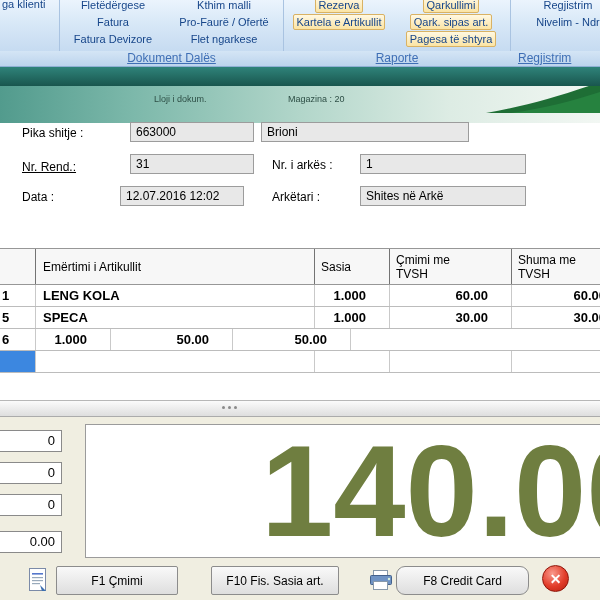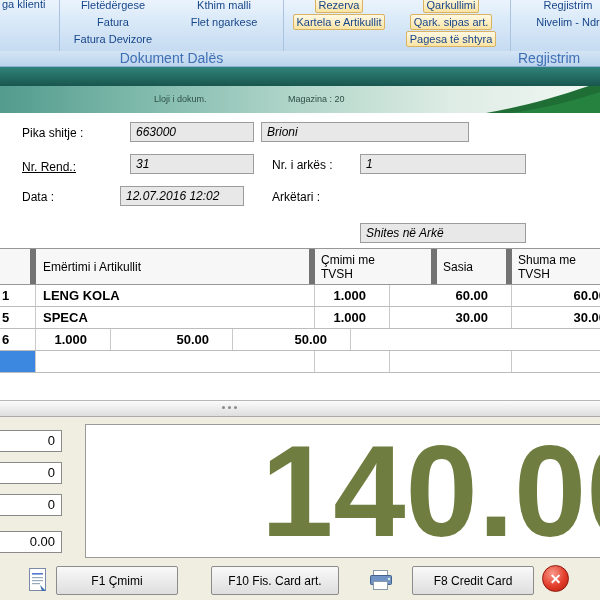--- a/index.html
+++ b/index.html
@@ -9,39 +9,39 @@
   
   .ribbon{position:absolute;left:0;top:0;width:100%;height:51px;
     background:linear-gradient(180deg,#ebf4fd 0%,#d8e8f7 45%,#c6dbf1 100%);}
   .rcol{position:absolute;top:-3px;display:flex;flex-direction:column;gap:1px;align-items:center;}
   .ritem{font-size:11px;color:#17468a;line-height:14px;height:16px;padding:1px 4px;white-space:nowrap;cursor:default;}
   .ritem.hl{background:linear-gradient(180deg,#fff8e2,#fbe4a4);border:1px solid #d9b264;border-radius:2px;padding:0 3px;}
   .partial-item{position:absolute;left:2px;top:-3px;font-size:11px;color:#17468a;line-height:14px;white-space:nowrap;}
   .vsep{position:absolute;top:0;width:1px;height:67px;background:#a9c3e1;}
   .captions{position:absolute;left:0;top:51px;width:100%;height:16px;
     background:linear-gradient(180deg,#d4e5f5,#bcd4ed);border-bottom:1px solid #8fb0d4;}
-  .cap{position:absolute;top:0;font-size:14px;color:#3f6fb5;line-height:15px;text-align:center;white-space:nowrap;}
+  .cap{position:absolute;top:0;font-size:12px;color:#3f6fb5;line-height:15px;text-align:center;white-space:nowrap;text-decoration:underline;}
 
   
   .band1{position:absolute;left:0;top:67px;width:100%;height:19px;
     background:linear-gradient(180deg,#2f837a,#19564e);}
-  .band2{position:absolute;left:0;top:86px;width:100%;height:27px;overflow:hidden;
+  .band2{position:absolute;left:0;top:86px;width:100%;height:37px;overflow:hidden;
     background:linear-gradient(90deg,#529b8d 0%,#7cb8aa 22%,#b2d6ca 50%,#ddece4 75%,#f2f7f3 100%);}
   .band2-label{position:absolute;top:8px;font-size:9px;color:#2e4f46;white-space:nowrap;}
   .logo{position:absolute;right:-6px;top:0;}
 
   
   .flabel{position:absolute;font-size:12px;color:#000;white-space:nowrap;}
   .fbox{position:absolute;height:20px;background:#e8e8e8;border:1px solid #9c9c9c;
-    font-size:12px;line-height:18px;padding:0 5px;color:#000;white-space:nowrap;overflow:hidden;font-style:italic;}
+    font-size:12px;line-height:18px;padding:0 5px;color:#000;white-space:nowrap;overflow:hidden;}
 
   
   .table{position:absolute;left:0;top:248px;width:630px;border-top:1px solid #979797;background:#fff;}
   .thead{display:flex;height:36px;background:#f7f7f7;border-bottom:1px solid #979797;}
-  .th{border-right:6px solid #737373;font-size:12px;color:#000;display:flex;align-items:center;}
+  .th{border-right:1px solid #737373;font-size:12px;color:#000;display:flex;align-items:center;}
   .trow{display:flex;height:22px;background:#fff;border-bottom:1px solid #bcbcbc;}
   .td{border-right:1px solid #c9c9c9;font-size:13px;font-weight:bold;color:#000;display:flex;align-items:center;overflow:hidden;}
   .c-id{width:36px;padding-left:2px;}
   .c-name{width:279px;padding-left:7px;}
   .c-qty{width:75px;}
   .c-price{width:122px;}
   .c-total{width:118px;}
   .td.c-qty,.td.c-price,.td.c-total{justify-content:flex-end;padding-right:23px;}
   .th.c-qty,.th.c-price,.th.c-total{padding-left:6px;}
   .hdr-wrap{display:inline-block;width:64px;line-height:14px;}
@@ -77,20 +77,21 @@
     <span class="partial-item">ga klienti</span>
 
     <div class="rcol" style="left:62px;width:102px;">
       <div class="ritem">Fletëdërgese</div>
       <div class="ritem">Fatura</div>
       <div class="ritem">Fatura Devizore</div>
     </div>
 
     <div class="rcol" style="left:167px;width:114px;">
       <div class="ritem">Kthim malli</div>
+      <div class="ritem">Pro-Faurë / Ofertë</div>
       <div class="ritem">Flet ngarkese</div>
     </div>
 
     <div class="rcol" style="left:287px;width:104px;">
       <div class="ritem hl">Rezerva</div>
       <div class="ritem hl">Kartela e Artikullit</div>
     </div>
 
     <div class="rcol" style="left:395px;width:112px;">
       <div class="ritem hl">Qarkullimi</div>
@@ -103,20 +104,21 @@
       <div class="ritem">Nivelim - Ndr</div>
     </div>
   </div>
 
   <div class="vsep" style="left:59px;"></div>
   <div class="vsep" style="left:283px;"></div>
   <div class="vsep" style="left:510px;"></div>
 
   <div class="captions">
     <div class="cap" style="left:60px;width:223px;">Dokument Dalës</div>
+    <div class="cap" style="left:284px;width:226px;">Raporte</div>
     <div class="cap" style="left:512px;width:150px;text-align:left;padding-left:6px;">Regjistrim</div>
   </div>
 
   <div class="band1"></div>
   <div class="band2">
     <span class="band2-label" style="left:154px;">Lloji i dokum.</span>
     <span class="band2-label" style="left:288px;">Magazina : 20</span>
     <svg class="logo" width="150" height="27" viewBox="0 0 150 27">
       <path d="M30 27 C 70 20, 105 10, 150 -6 L150 27 Z" fill="#1e6e35"></path>
       <path d="M55 27 C 90 22, 120 14, 150 4 L150 27 Z" fill="#2a8a44" opacity="0.7"></path>
@@ -128,30 +130,30 @@
   <div class="fbox" style="left:261px;top:122px;width:208px;">Brioni</div>
 
   <span class="flabel" style="left:22px;top:160px;text-decoration:underline;">Nr. Rend.:</span>
   <div class="fbox" style="left:130px;top:154px;width:124px;">31</div>
   <span class="flabel" style="left:272px;top:158px;">Nr. i arkës :</span>
   <div class="fbox" style="left:360px;top:154px;width:166px;">1</div>
 
   <span class="flabel" style="left:22px;top:190px;">Data :</span>
   <div class="fbox" style="left:120px;top:186px;width:124px;">12.07.2016 12:02</div>
   <span class="flabel" style="left:272px;top:190px;">Arkëtari :</span>
-  <div class="fbox" style="left:360px;top:186px;width:166px;margin-top:37px;">Shites në Arkë</div>
+  <div class="fbox" style="left:360px;top:186px;width:166px;">Shites në Arkë</div>
 
   <div class="table">
     <div class="thead">
       <div class="th c-id"></div>
       <div class="th c-name">Emërtimi i Artikullit</div>
+      <div class="th c-qty">Sasia</div>
       <div class="th c-price">
           <span class="hdr-wrap">Çmimi me TVSH</span>
         </div>
-      <div class="th c-qty">Sasia</div>
       <div class="th c-total">
           <span class="hdr-wrap">Shuma me TVSH</span>
         </div>
     </div>
 
     <div class="trow">
       <div class="td c-id">1</div>
       <div class="td c-name">LENG KOLA</div>
       <div class="td c-qty">1.000</div>
       <div class="td c-price">60.00</div>
@@ -200,29 +202,29 @@
     <svg class="icon-abs" style="left:26px;top:150px;" width="22" height="26" viewBox="0 0 22 26">
       <rect x="3.5" y="1.5" width="16" height="22" fill="#ffffff" stroke="#7b8aa8"></rect>
       <rect x="6" y="6" width="11" height="1.6" fill="#5577cc"></rect>
       <rect x="6" y="10" width="11" height="1.2" fill="#9ab"></rect>
       <rect x="6" y="13" width="11" height="1.2" fill="#9ab"></rect>
       <rect x="6" y="16" width="8" height="1.2" fill="#9ab"></rect>
       <path d="M14 18 L20 24 L16 24 Z" fill="#3b6fb0"></path>
     </svg>
 
     <button class="btn" style="left:56px;width:122px;">F1 Çmimi</button>
-    <button class="btn" style="left:211px;width:128px;">F10 Fis. Card art.</button>
+    <button class="btn" style="left:211px;width:128px;">F10 Fis. Sasia art.</button>
 
     <svg class="icon-abs" style="left:368px;top:152px;" width="26" height="22" viewBox="0 0 26 22">
       <rect x="5.5" y="1.5" width="14" height="6" fill="#ffffff" stroke="#8899aa"></rect>
       <rect x="2.5" y="6.5" width="21" height="9" rx="1" fill="#6f93c4" stroke="#44618c"></rect>
       <rect x="5.5" y="12.5" width="14" height="8" fill="#ffffff" stroke="#8899aa"></rect>
       <circle cx="21" cy="10" r="1.2" fill="#d8f0e0"></circle>
     </svg>
 
-    <button class="btn" style="left:412px;width:122px;">F8 Credit Card</button>
+    <button class="btn" style="left:396px;width:133px;border-radius:9px;">F8 Credit Card</button>
 
     <div class="close-btn">
       <span>✕</span>
     </div>
   </div>
 
 </div>
 
 </body></html>

